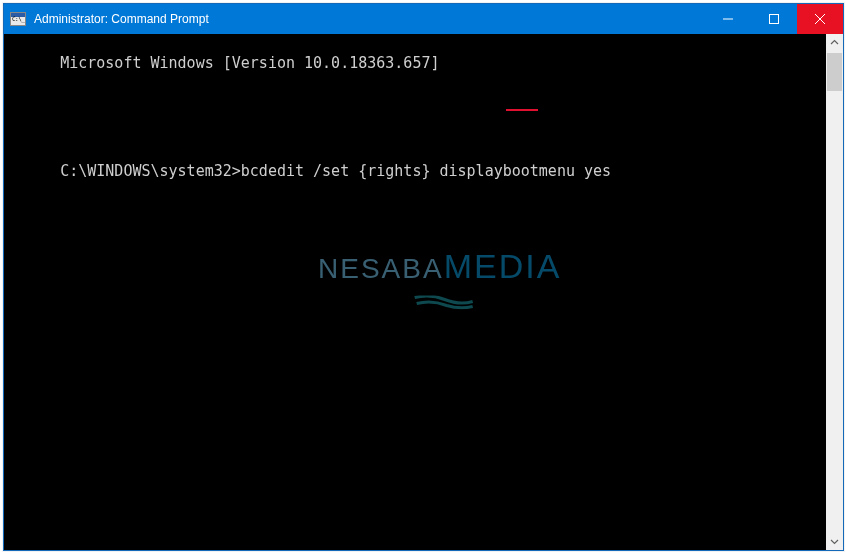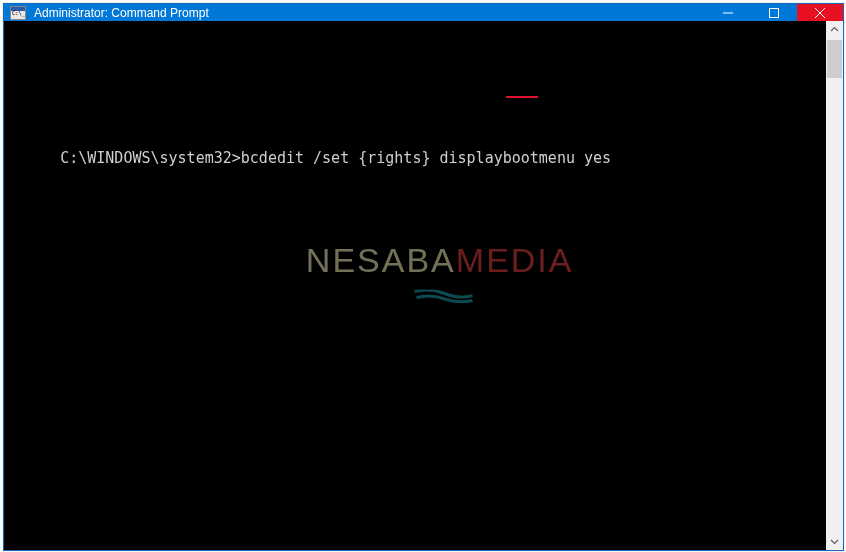--- a/index.html
+++ b/index.html
@@ -17,21 +17,21 @@
     top: 3px;
     width: 839px;
     height: 546px;
     border: 1px solid #1469b8;
     box-shadow: 0 0 0 1px rgba(0,0,0,0.05);
     background: #000;
     display: flex;
     flex-direction: column;
   }
   .titlebar {
-    height: 17px;
+    height: 30px;
     background: #0078d7;
     display: flex;
     align-items: stretch;
     color: #ffffff;
     font-size: 12px;
     user-select: none;
   }
   .titlebar .icon-wrap {
     width: 28px;
     display:flex;
@@ -134,22 +134,22 @@
     position: absolute;
     left: 50%;
     top: 50%;
     transform: translate(-50%, -50%);
     pointer-events: none;
     text-align: center;
     opacity: 0.45;
     font-family: Impact, "Arial Black", sans-serif;
     letter-spacing: 2px;
   }
-  .watermark .wm1 { color: #fef9c3; font-size: 34px; display:inline; }
-  .watermark .wm2 { color: #ef4444; font-size: 34px; display:inline; }
+  .watermark .wm1 { color: #7dd3fc; font-size: 28px; display:inline; }
+  .watermark .wm2 { color: #0ea5e9; font-size: 34px; display:inline; }
   .watermark .waves {
     margin-top: -4px;
     height: 14px;
     display:flex;
     justify-content:center;
   }
 </style>
 </head>
 <body>
 
@@ -174,21 +174,21 @@
     <div class="win-btn close">
       <svg width="10" height="10" viewBox="0 0 10 10">
         <line x1="0" y1="0" x2="10" y2="10" stroke="#ffffff" stroke-width="1"></line>
         <line x1="10" y1="0" x2="0" y2="10" stroke="#ffffff" stroke-width="1"></line>
       </svg>
     </div>
   </div>
 
   <div class="client">
     <div class="terminal">
-      <br>
+      <span class="line">Microsoft Windows [Version 10.0.18363.657]</span><br>
       <br>
       <span class="line"></span><br>
       <span class="line"><span>C:\WINDOWS\system32&gt;</span><span>bcdedit /set {rights} displaybootmenu yes</span></span>
 
       <div class="underline" style="top:75px; left:502px; width:32px;"></div>
 
       <div class="watermark">
         <span class="wm1">NESABA</span><span class="wm2">MEDIA</span>
         <div class="waves">
           <svg width="120" height="14" viewBox="0 0 120 14">

